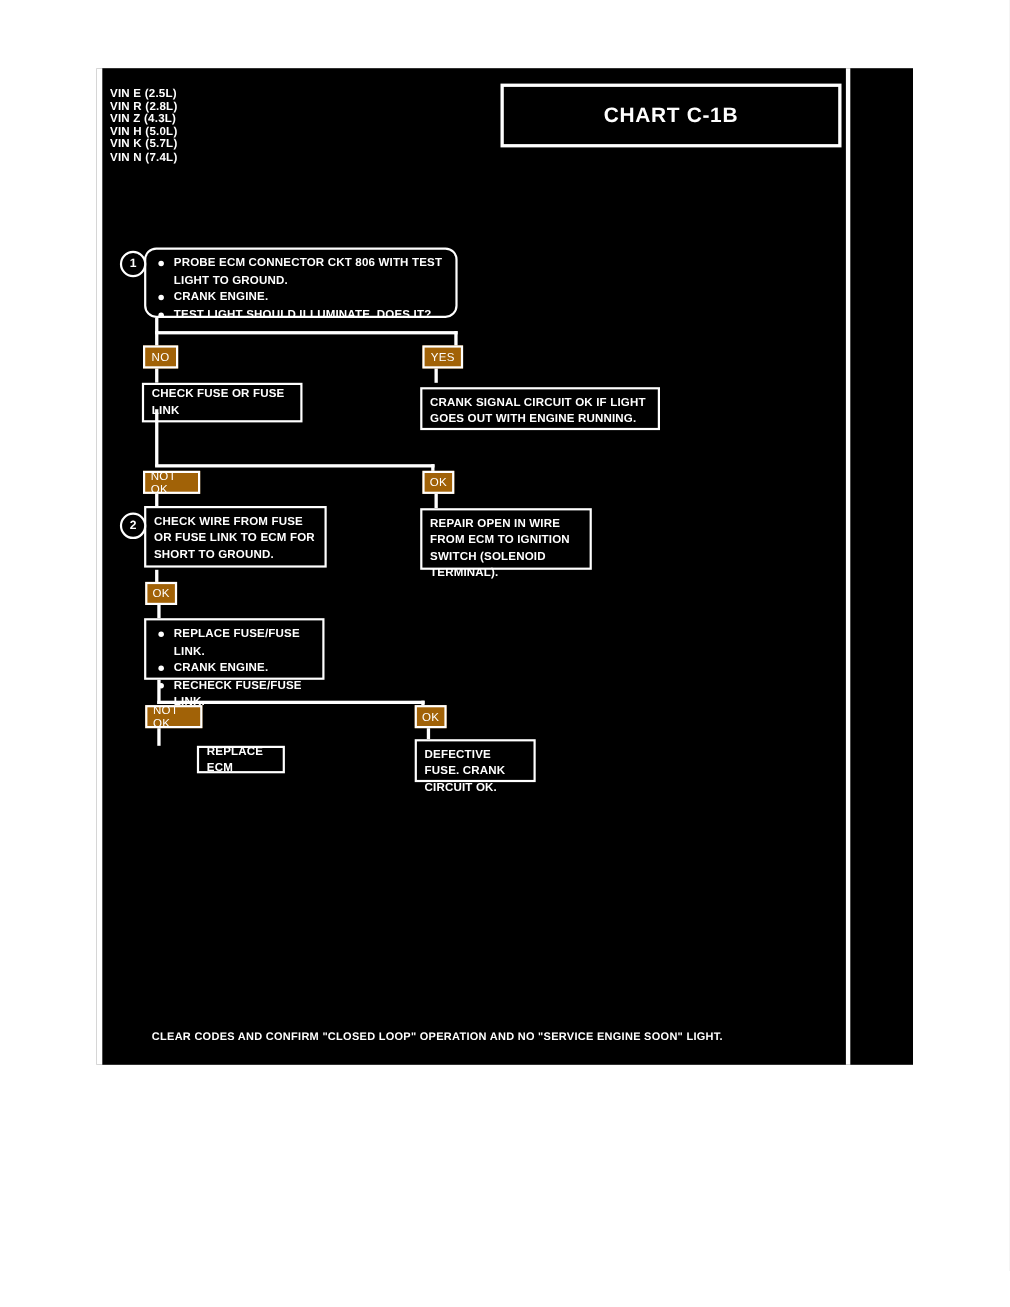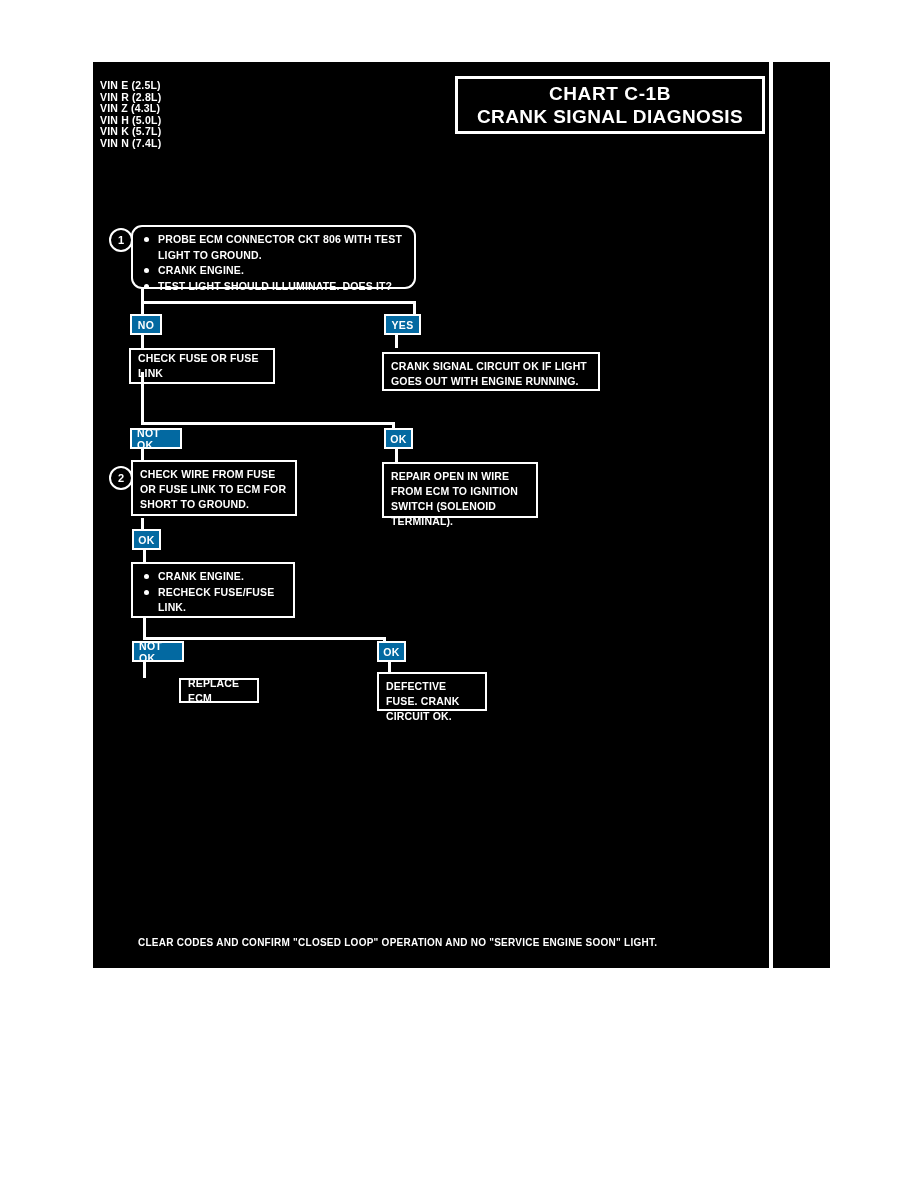--- a/index.html
+++ b/index.html
@@ -91,24 +91,24 @@
     font-size: 10.5px;
     font-weight: bold;
     letter-spacing: 0.15px;
     line-height: 15px;
     padding: 5px 7px;
   }
   .tag {
     position: absolute;
     border: 2.5px solid #ffffff;
     box-sizing: border-box;
-    background: #0369a1;
+    background: #a16207;
     color: #ffffff;
     font-size: 10.5px;
-    font-weight: bold;
+    font-weight: normal;
     letter-spacing: 0.3px;
     display: flex;
     align-items: center;
     justify-content: center;
     padding: 0 5px;
   }
   .bullets {
     list-style: none;
     margin: 0;
     padding: 0;
@@ -171,21 +171,20 @@
   <div style="white-space: pre-line;">VIN E (2.5L)
 VIN R (2.8L)
 VIN Z (4.3L)
 VIN H (5.0L)
 VIN K (5.7L)
 VIN N (7.4L)</div>
 </div>
 
 <div id="chart-title-box">
   <div class="t1">CHART C-1B</div>
-  <div class="t2">CRANK SIGNAL DIAGNOSIS</div>
 </div>
 
 <div class="step-num" style="left:109px; top:228px;">1</div>
 
 <div class="fbox" style="left:131px; top:225px; width:285px; height:64px;border-radius:11px;">
   <ul class="bullets">
     <li>PROBE ECM CONNECTOR CKT 806 WITH TEST LIGHT TO GROUND.</li>
     <li>CRANK ENGINE.</li>
     <li>TEST LIGHT SHOULD ILLUMINATE.  DOES IT?</li>
   </ul>
@@ -221,20 +220,21 @@
 <div class="fbox" style="left:131px; top:436px; width:166px; height:56px;margin-top:24px;">CHECK WIRE FROM FUSE OR FUSE LINK TO ECM FOR SHORT TO GROUND.</div>
 
 <div class="fbox" style="left:382px; top:462px; width:156px; height:56px;">REPAIR OPEN IN WIRE FROM ECM TO IGNITION SWITCH (SOLENOID TERMINAL).</div>
 
 <div class="ln" style="left:141px; top:518px; width:3px; height:12px;"></div>
 <div class="tag" style="left:132px; top:529px; width:29px; height:21px;">OK</div>
 <div class="ln" style="left:143px; top:550px; width:3px; height:13px;"></div>
 
 <div class="fbox" style="left:131px; top:562px; width:164px; height:56px;">
   <ul class="bullets">
+    <li>REPLACE FUSE/FUSE LINK.</li>
     <li>CRANK ENGINE.</li>
     <li>RECHECK FUSE/FUSE LINK.</li>
   </ul>
 </div>
 
 <div class="ln" style="left:143px; top:618px; width:3px; height:22px;"></div>
 <div class="ln" style="left:143px; top:637px; width:243px; height:3px;"></div>
 <div class="ln" style="left:383px; top:637px; width:3px; height:7px;"></div>
 
 <div class="tag" style="left:132px; top:641px; width:52px; height:21px;">NOT OK</div>

